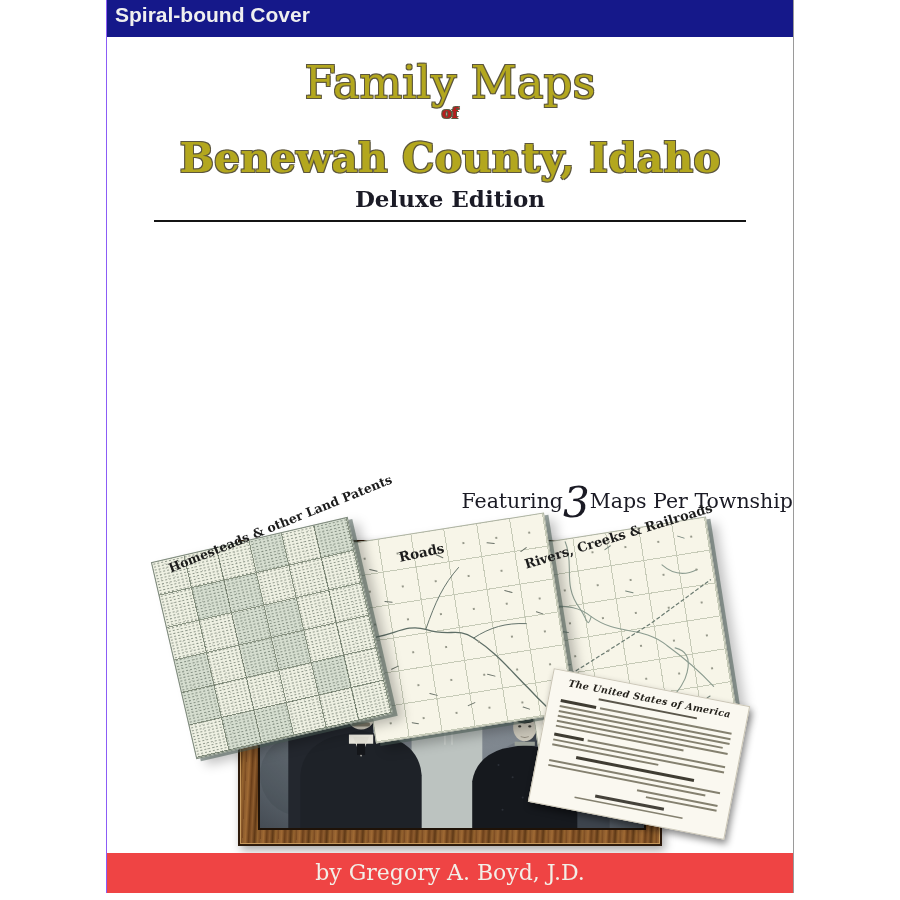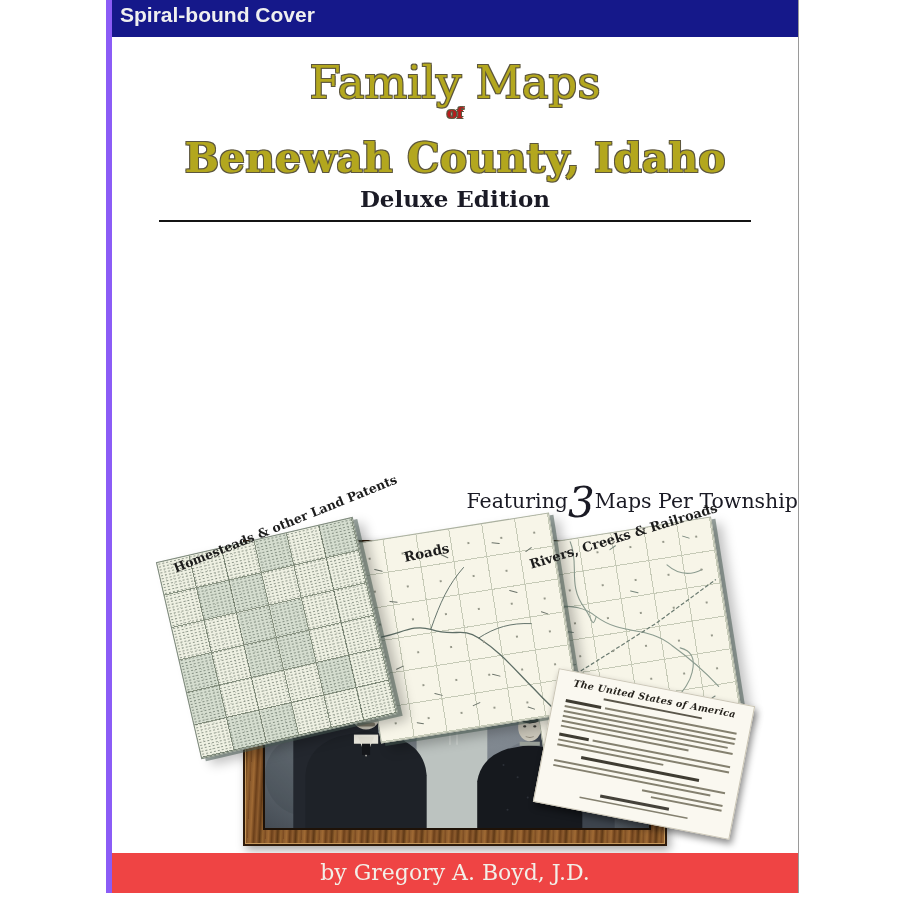--- a/index.html
+++ b/index.html
@@ -1,19 +1,19 @@
 <!DOCTYPE html>
 <html><head>
 <meta charset="utf-8">
 <style>
   html,body { margin:0; padding:0; background:#ffffff; }
   .page { position:relative; width:900px; height:900px; background:#fff; overflow:hidden;
           font-family:"DejaVu Serif", serif; }
   .cover { position:absolute; left:106px; top:0; width:686px; height:893px; background:#fff;
-           border-left:6px solid #8b5cf6; border-right:1px solid #9a9a9a; }
+           border-left:1px solid #8b5cf6; border-right:1px solid #9a9a9a; }
 
   
   .banner { position:absolute; left:0; top:0; width:100%; height:37px; background:#15188a; }
   .banner span { display:block; padding:3px 0 0 8px; color:#efefef;
                  font-family:"Liberation Sans", sans-serif; font-size:21px; font-weight:bold; }
 
   
   .title-wrap { position:absolute; top:60px; left:0; width:100%; text-align:center; }
   .t1 { font-size:45px; font-weight:normal; color:#b3a71e; line-height:1.0;
         text-shadow:-1px -1px 0 #5c563e, 1px -1px 0 #5c563e, -1px 1px 0 #5c563e, 1px 1px 0 #5c563e; }

